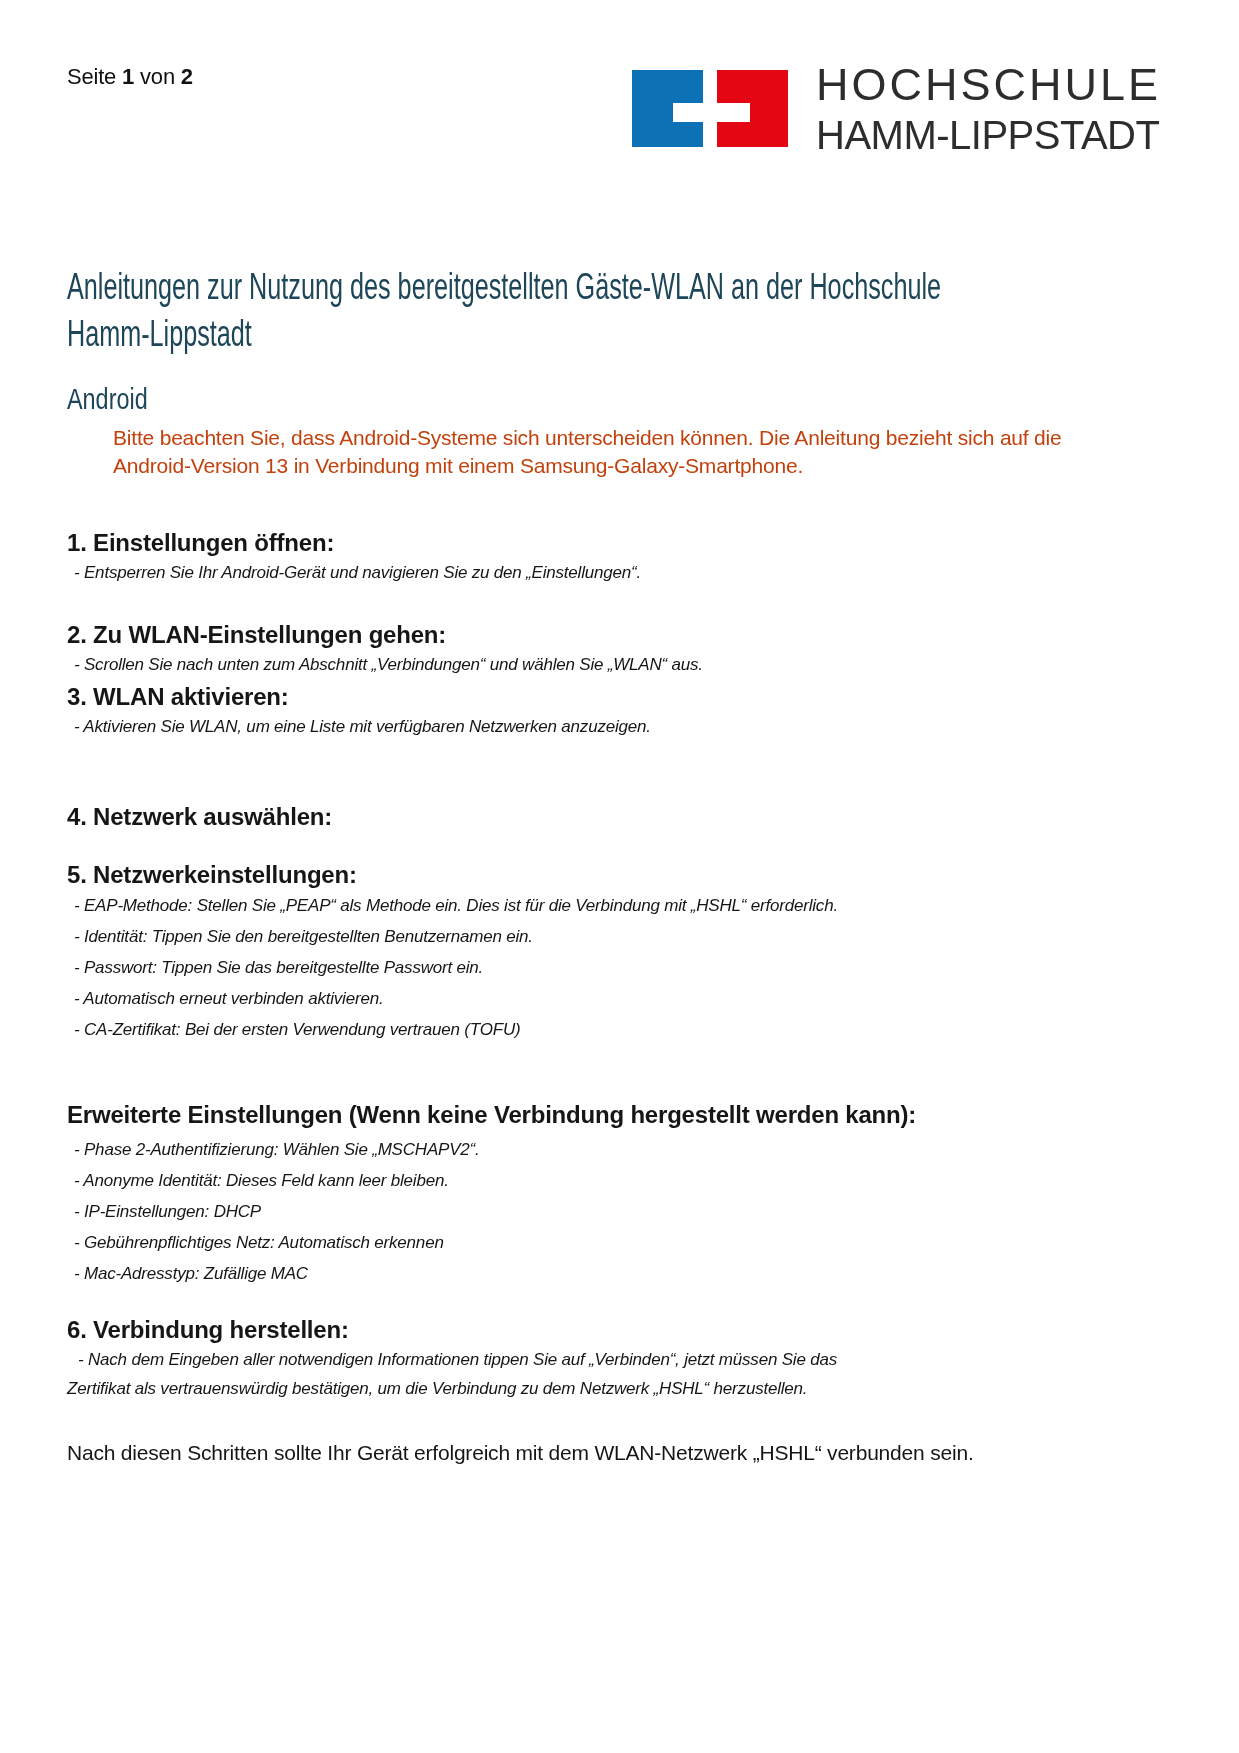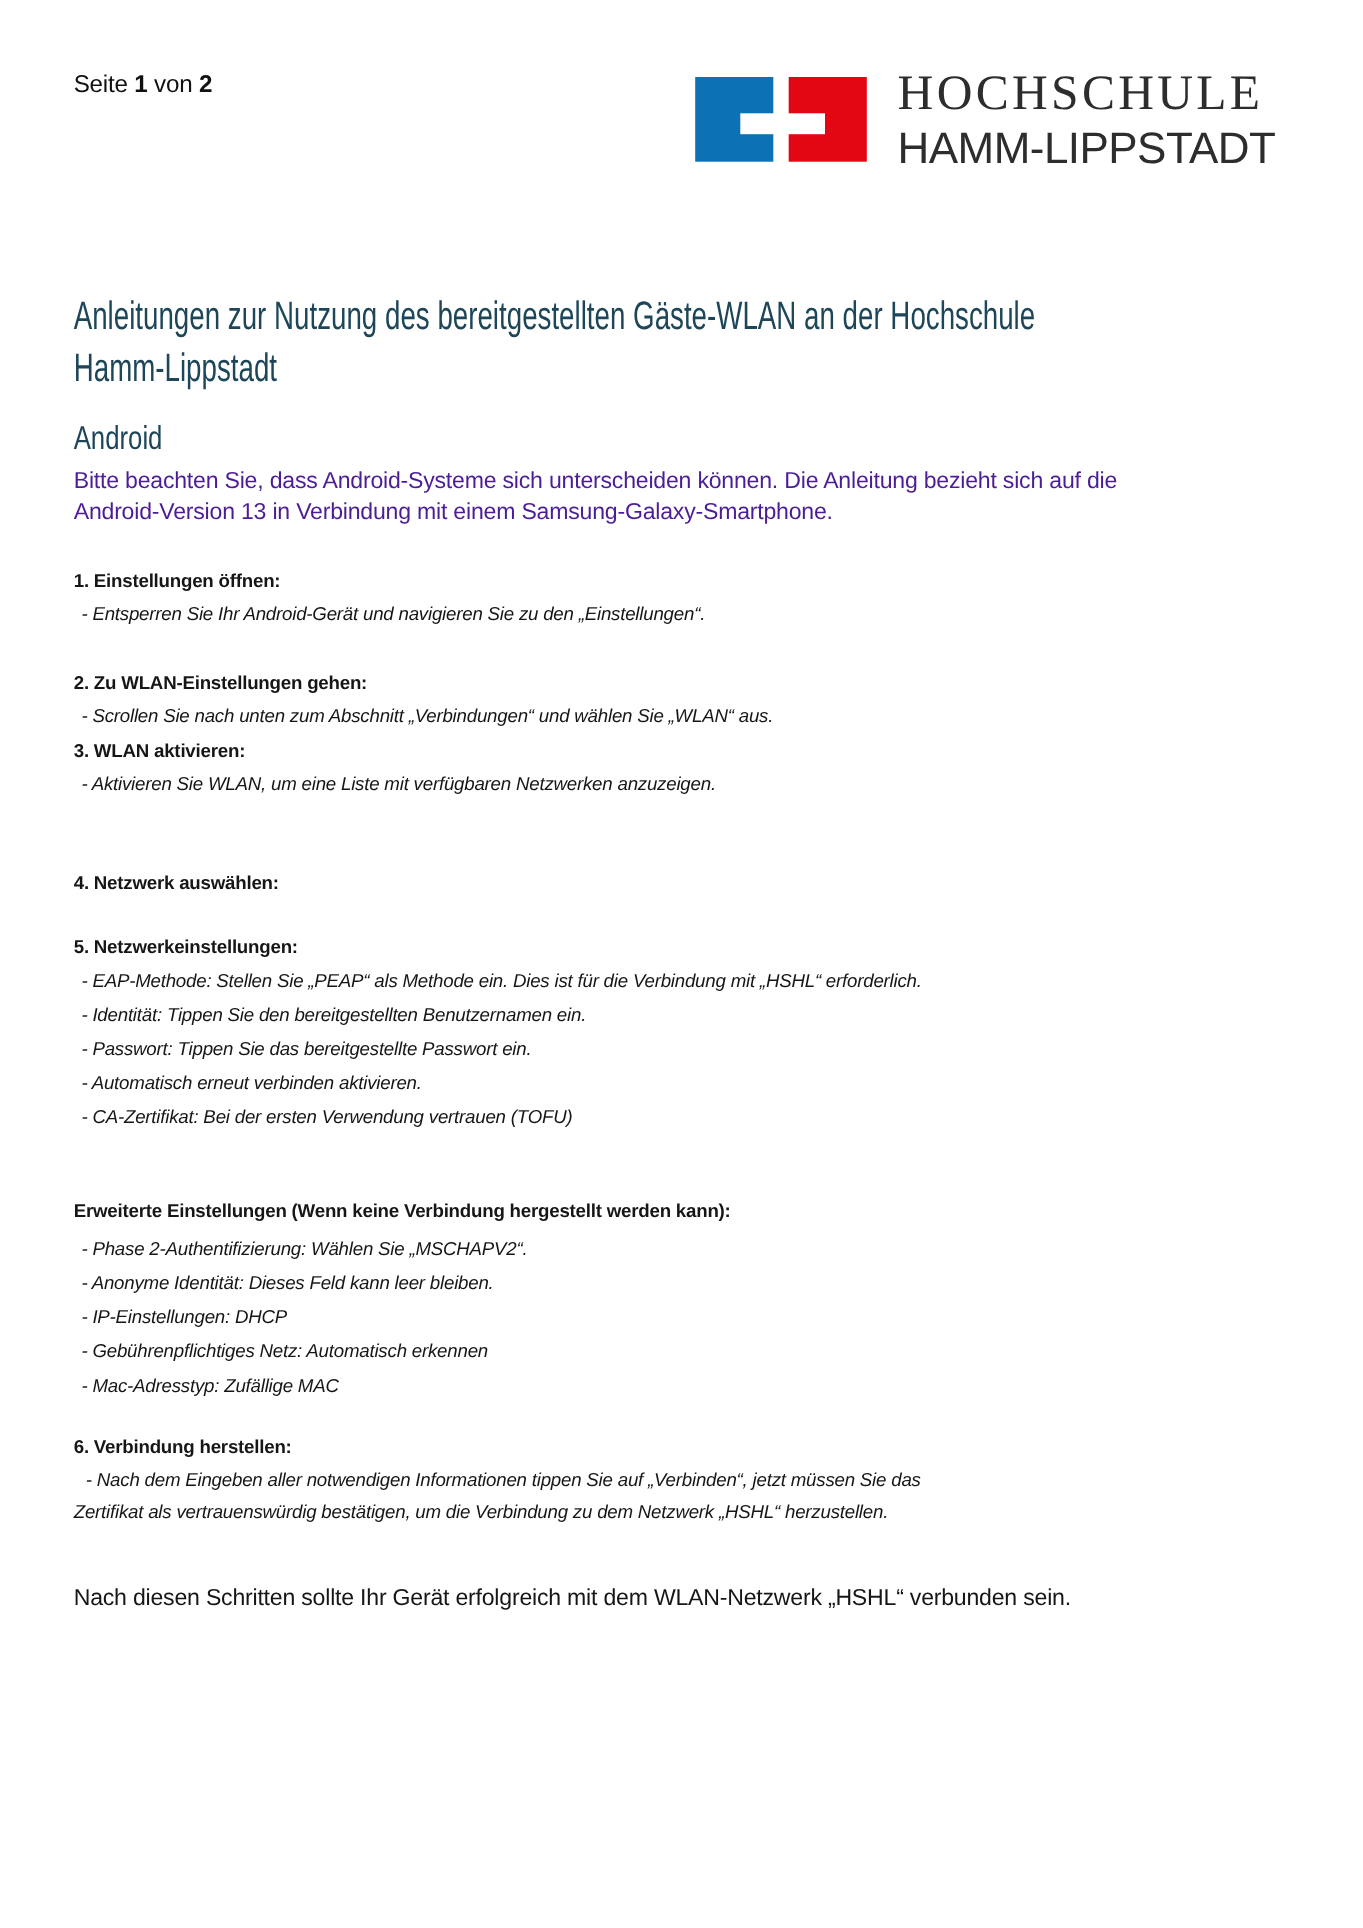--- a/index.html
+++ b/index.html
@@ -15,37 +15,37 @@
   .page-label{
     position:absolute;left:67px;top:62px;
     font-size:22px;line-height:30px;letter-spacing:-0.2px;color:#111;
   }
   .page-label b{font-weight:700;}
   .logo{position:absolute;left:632px;top:70px;width:156px;height:77px;}
   .logo .sq-blue{position:absolute;left:0;top:0;width:71px;height:77px;background:#0d72b5;}
   .logo .sq-red{position:absolute;left:85px;top:0;width:71px;height:77px;background:#e30613;}
   .logo .bar{position:absolute;left:41px;top:33px;width:77px;height:19px;background:#ffffff;}
   .wordmark{position:absolute;left:816px;top:62px;color:#2d2d2d;white-space:nowrap;}
-  .wordmark .wm1{font-size:45px;line-height:45px;letter-spacing:3px;font-family:Liberation Serif, serif;}
+  .wordmark .wm1{font-size:45px;line-height:45px;letter-spacing:3px;}
   .wordmark .wm2{font-size:40px;line-height:40px;letter-spacing:-0.5px;margin-top:8px;}
   
   .doc-title{
     position:absolute;left:67px;top:263px;
     font-size:36px;line-height:47px;color:#1d4659;
     transform:scaleX(0.70);transform-origin:0 0;white-space:nowrap;
   }
   .android-heading{
     position:absolute;left:67px;top:384px;
     font-size:30px;line-height:30px;color:#1d4659;
     transform:scaleX(0.78);transform-origin:0 0;white-space:nowrap;
   }
   
-  .bodytext{font-size:21px;letter-spacing:-0.2px;color:#4c1d95;white-space:nowrap;}
+  .bodytext{font-size:21px;letter-spacing:-0.2px;color:#c2410c;white-space:nowrap;margin-left:46px;}
   .sec{position:absolute;left:67px;width:1140px;}
-  .sec .head{font-weight:700;font-size:17px;line-height:30px;letter-spacing:-0.2px;white-space:nowrap;}
+  .sec .head{font-weight:700;font-size:24px;line-height:30px;letter-spacing:-0.2px;white-space:nowrap;margin-top:14px;}
   .sec .line{font-size:17px;line-height:31px;letter-spacing:-0.2px;white-space:nowrap;padding-left:7px;font-style:italic;}
   .intro{position:absolute;left:67px;top:424px;}
   .intro .line{line-height:28px;padding-left:0;}
   .sec1{top:514px;}  .sec1 .line{line-height:30px;}
   .sec2{top:606px;}  .sec2 .line{line-height:30px;}
   .sec3{top:668px;}  .sec3 .line{line-height:30px;}
   .sec4{top:788px;}  .sec4 .line{line-height:30px;}
   .sec5{top:846px;}
   .sec6{top:1086px;} .sec6 .lines{margin-top:4px;}
   .sec7{top:1301px;} .sec7 .line{line-height:29px;}

